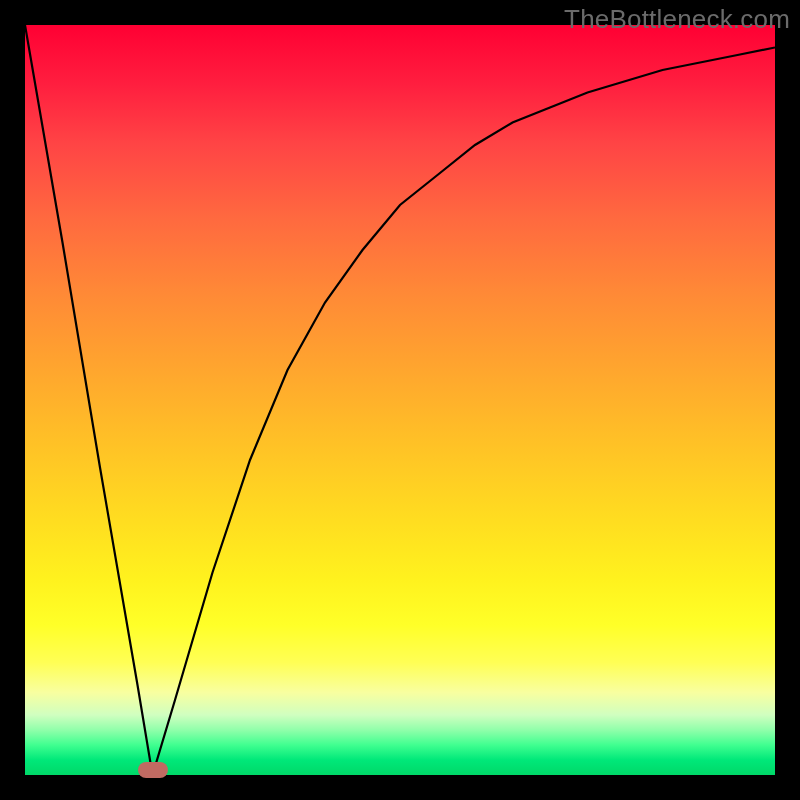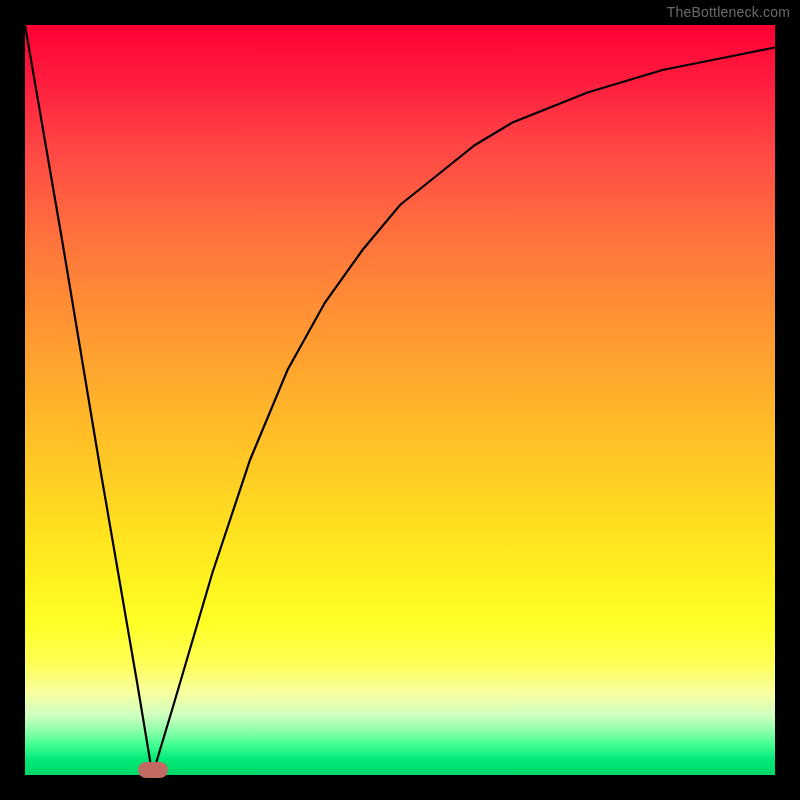--- a/index.html
+++ b/index.html
@@ -28,21 +28,21 @@
       #90ffaa 94%,
       #40ff90 96%,
       #00e879 98%,
       #00d868 100%);
   }
   .watermark {
     position: absolute;
     top: 4px;
     right: 10px;
     color: #6b6b6b;
-    font-size: 14px;
+    font-size: 26px;
     font-weight: 500;
     letter-spacing: 0.2px;
   }
   svg.curve { position: absolute; left: 0; top: 0; width: 750px; height: 750px; }
   .curve path { stroke: #000; stroke-width: 2.2; fill: none; }
   .marker {
     position: absolute;
     width: 30px;
     height: 16px;
     background: #c06a62;

